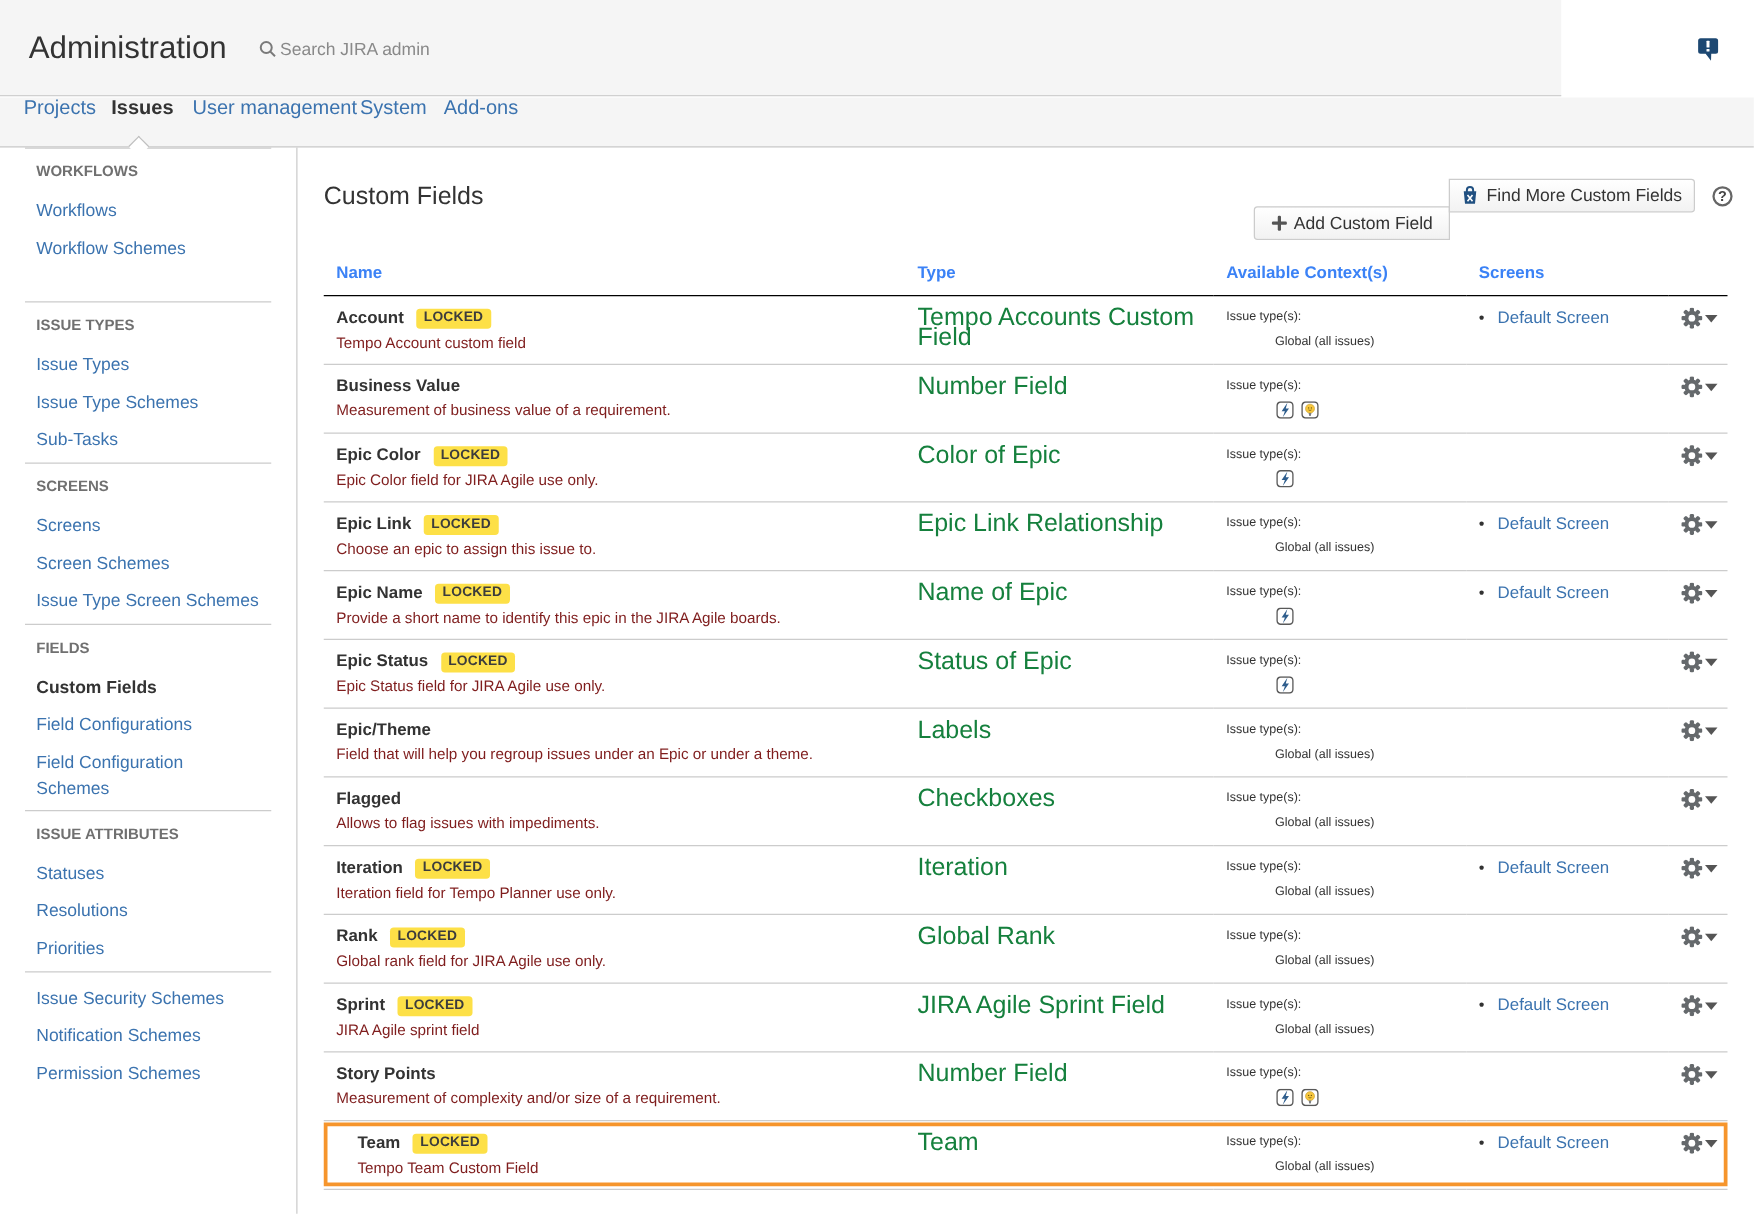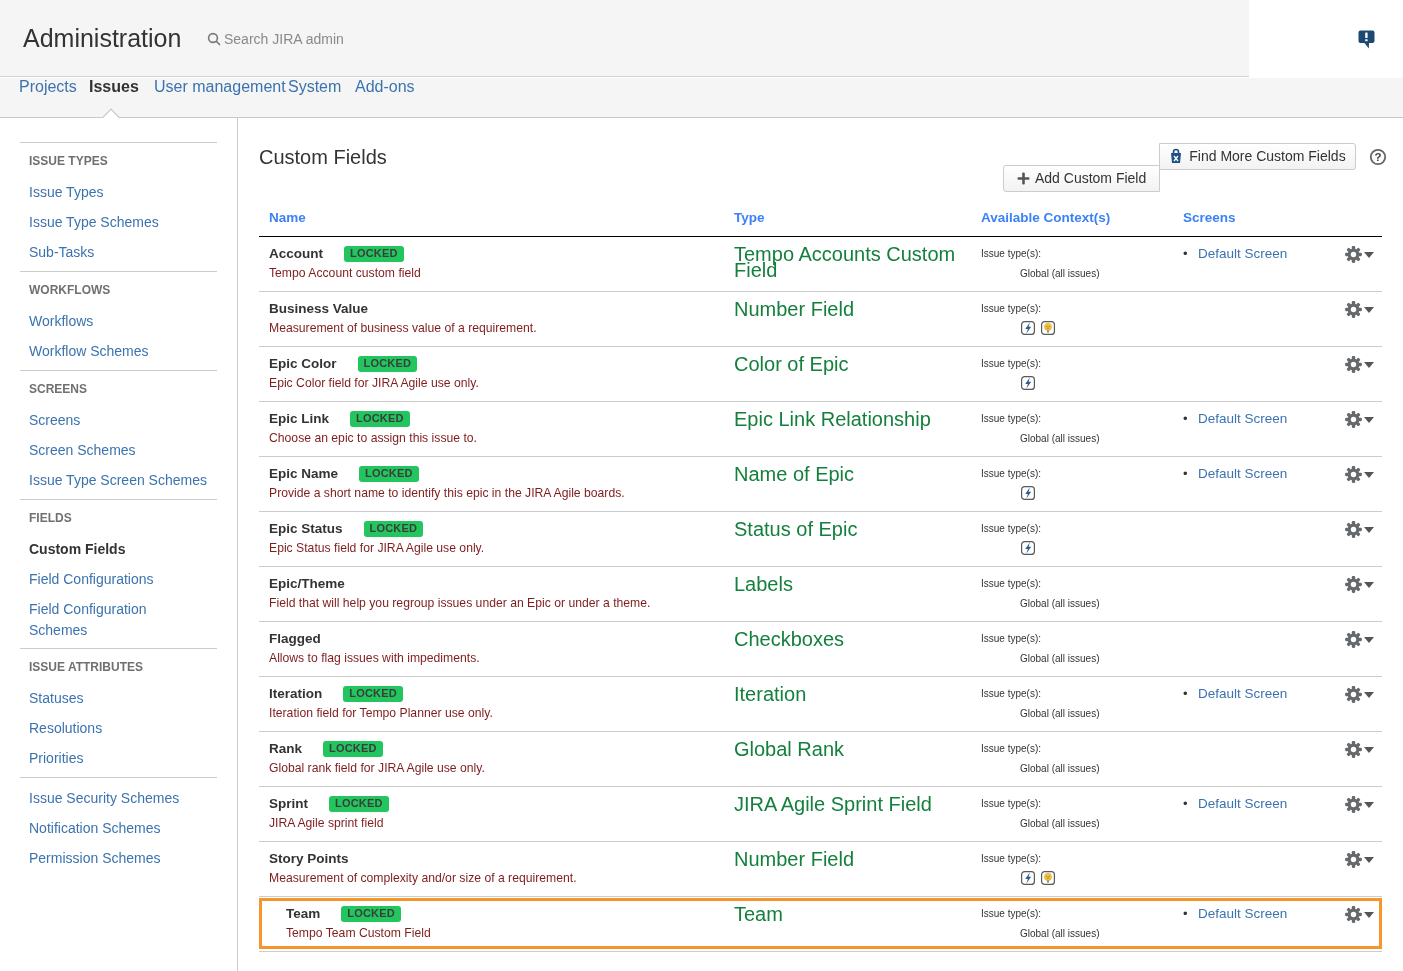--- a/index.html
+++ b/index.html
@@ -42,21 +42,21 @@
 
 #tbl { position:absolute; left:0; top:93px; width:1123px; border-collapse:collapse; table-layout:fixed; }
 #tbl th { text-align:left; font-size:13.5px; color:#3b82f6; padding:0 0 9px 10px; border-bottom:1px solid #000000; height:26px; vertical-align:top; }
 #tbl td { vertical-align:top; padding:9px 0 0 10px; border-bottom:1px solid #ccc; height:55px; }
 #tbl .c1 { width:465px; }
 #tbl .c2 { width:247px; }
 #tbl .c3 { width:202px; }
 #tbl .c4 { width:162px; }
 #tbl .c5 { width:47px; }
 .fname { font-size:13.5px; font-weight:bold; color:#333; line-height:16px; }
-.lock { display:inline-block; font-size:11px; font-weight:bold; color:#3c3c3c; background:#22c55e; border-radius:3px; padding:1.5px 6px; margin-left:21px; letter-spacing:0.2px; line-height:13px; vertical-align:0.5px; }
+.lock { display:inline-block; font-size:11px; font-weight:bold; color:#3c3c3c; background:#fde047; border-radius:3px; padding:1.5px 6px; margin-left:10px; letter-spacing:0.2px; line-height:13px; vertical-align:0.5px; }
 .fdesc { font-size:12.2px; color:#7f1d1d; margin-top:4px; line-height:14px; }
 .ftype { font-size:20px; color:#15803d; line-height:16px; }
 .ctx { font-size:10px; color:#333; line-height:16px; }
 .ctx .g { margin:4.5px 0 0 39px; }
 .icons { margin:4px 0 0 40px; height:14px; }
 .icons svg { margin-right:6px; vertical-align:top; }
 .scr { font-size:13.5px; line-height:16px; }
 .scr .b { color:#333; margin-right:10.5px; font-size:13px; }
 .gear { white-space:nowrap; padding-top:0; }
 .gear svg { vertical-align:top; }
@@ -79,33 +79,33 @@
 </div>
 <div id="nav">
   <a href="#" style="left:19px;">Projects</a>
   <a href="#" class="sel" style="left:89px;">Issues</a>
   <a href="#" style="left:154px;">User management</a>
   <a href="#" style="left:288px;">System</a>
   <a href="#" style="left:355px;">Add-ons</a>
 </div>
 <div id="caret"></div>
 <div id="side">
+  <div class="sec">
+    <h3>Workflows</h3>
+    <ul>
+      <li><a href="#">Workflows</a></li>
+      <li><a href="#">Workflow Schemes</a></li>
+    </ul>
+  </div>
   <div class="sec first">
     <h3>Issue Types</h3>
     <ul>
       <li><a href="#">Issue Types</a></li>
       <li><a href="#">Issue Type Schemes</a></li>
       <li><a href="#">Sub-Tasks</a></li>
-    </ul>
-  </div>
-  <div class="sec">
-    <h3>Workflows</h3>
-    <ul>
-      <li><a href="#">Workflows</a></li>
-      <li><a href="#">Workflow Schemes</a></li>
     </ul>
   </div>
   <div class="sec">
     <h3>Screens</h3>
     <ul>
       <li><a href="#">Screens</a></li>
       <li><a href="#">Screen Schemes</a></li>
       <li><a href="#">Issue Type Screen Schemes</a></li>
     </ul>
   </div>

